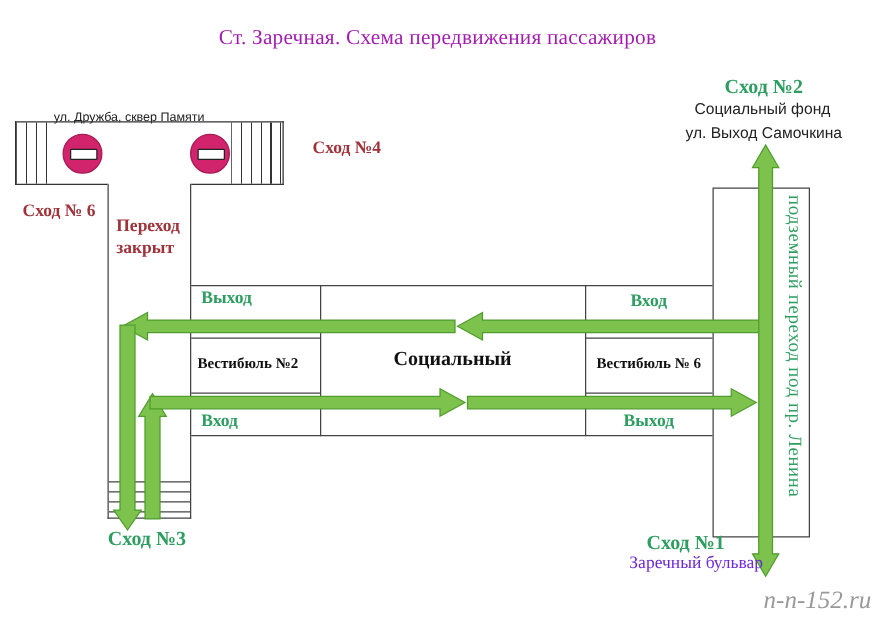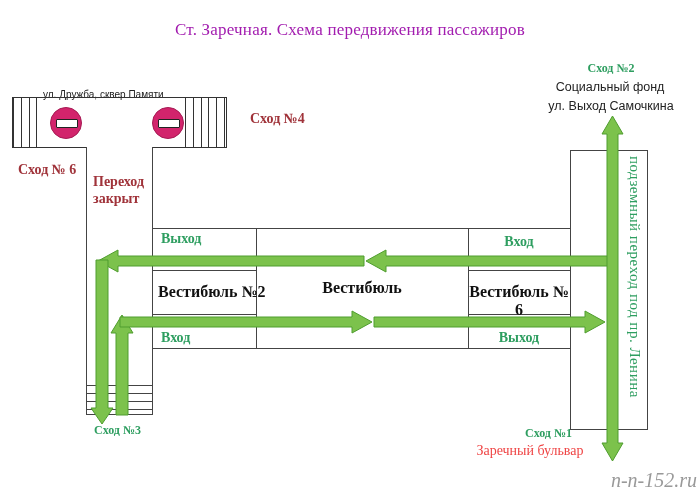--- a/index.html
+++ b/index.html
@@ -4,22 +4,22 @@
 <style>
   html,body{margin:0;padding:0;background:#fff;}
   #stage{position:relative;width:700px;height:495px;background:#fff;overflow:hidden;
          font-family:"Liberation Serif",serif;}
   .abs{position:absolute;}
   .title{width:700px;text-align:center;font-size:17px;color:#a21caf;letter-spacing:.2px;}
   .sans{font-family:"Liberation Sans",sans-serif;}
   .serif{font-family:"Liberation Serif",serif;}
   .red{color:#a0333a;font-weight:bold;font-size:14px;}
   .green-lbl{color:#2e9e60;font-weight:bold;font-size:14px;}
-  .green-sm{color:#2e9e60;font-weight:bold;font-size:12px;}
-  .blk-bold{color:#111;font-weight:bold;font-size:16px;}
+  .green-sm{color:#2e9e60;font-weight:bold;font-size:16px;}
+  .blk-bold{color:#111;font-weight:bold;font-size:12px;}
   .line{background:#444;}
   
   .bar{left:12px;top:97px;width:215px;height:51px;border:1px solid #333;border-bottom:none;box-sizing:border-box;}
   .stripes{position:absolute;top:0;height:49px;
      background:repeating-linear-gradient(to right,#333 0 1px,transparent 1px 7.8px);}
   .bar-bottom{top:147px;height:1px;background:#333;}
   .noentry{width:32px;height:32px;border-radius:50%;background:#d2246c;border:1px solid #a61b54;box-sizing:border-box;}
   .noentry .bar-inner{position:absolute;left:5px;top:11px;width:20px;height:7px;background:#fff;border:1px solid #222;border-radius:1px;}
   
   .corridor{left:86px;top:147px;width:67px;height:268px;border-left:1px solid #444;border-right:1px solid #444;border-bottom:1px solid #444;box-sizing:border-box;}
@@ -89,29 +89,29 @@
       <polygon points="120,317 352,317 352,311 372,322 352,333 352,327 120,327"></polygon>
       <polygon points="374,317 585,317 585,311 605,322 585,333 585,327 374,327"></polygon>
 
       <polygon points="607,134 602,134 612.5,116 623,134 618,134 618,443 623,443 612.5,461 602,443 607,443"></polygon>
     </g>
   </svg>
 
   <div class="abs green-lbl" style="left:161px;top:231px;">Выход</div>
   <div class="abs blk-bold" style="left:158px;top:283px;">Вестибюль №2</div>
   <div class="abs green-lbl" style="left:161px;top:330px;">Вход</div>
-  <div class="abs center" style="left:256px;top:279px;width:212px;font-weight:bold;font-size:16px;color:#111;">Вестибюль</div>
+  <div class="abs center" style="left:256px;top:279px;width:212px;font-weight:bold;font-size:16px;color:#111;">Социальный</div>
   <div class="abs green-lbl center" style="left:468px;top:234px;width:102px;">Вход</div>
   <div class="abs blk-bold center" style="left:468px;top:283px;width:102px;">Вестибюль № 6</div>
   <div class="abs green-lbl center" style="left:468px;top:330px;width:102px;">Выход</div>
 
   <div class="abs green-sm center" style="left:556px;top:61px;width:110px;">Сход №2</div>
   <div class="abs sans center" style="left:550px;top:80px;width:120px;font-size:12.5px;color:#222;">Социальный фонд</div>
   <div class="abs sans center" style="left:548px;top:99px;width:126px;font-size:12.5px;color:#222;">ул. Выход Самочкина</div>
   <div class="abs vtext">подземный переход под пр. Ленина</div>
   <div class="abs green-sm center" style="left:496px;top:426px;width:105px;">Сход №1</div>
-  <div class="abs serif center" style="left:465px;top:443px;width:130px;font-size:14px;color:#ef4444;">Заречный бульвар</div>
+  <div class="abs serif center" style="left:492px;top:443px;width:130px;font-size:14px;color:#6d28d9;">Заречный бульвар</div>
 
   <div class="abs green-sm center" style="left:85px;top:423px;width:65px;">Сход №3</div>
 
   <div class="abs watermark" style="right:3px;top:469px;">n-n-152.ru</div>
 
 </div>
 
 </body></html>

